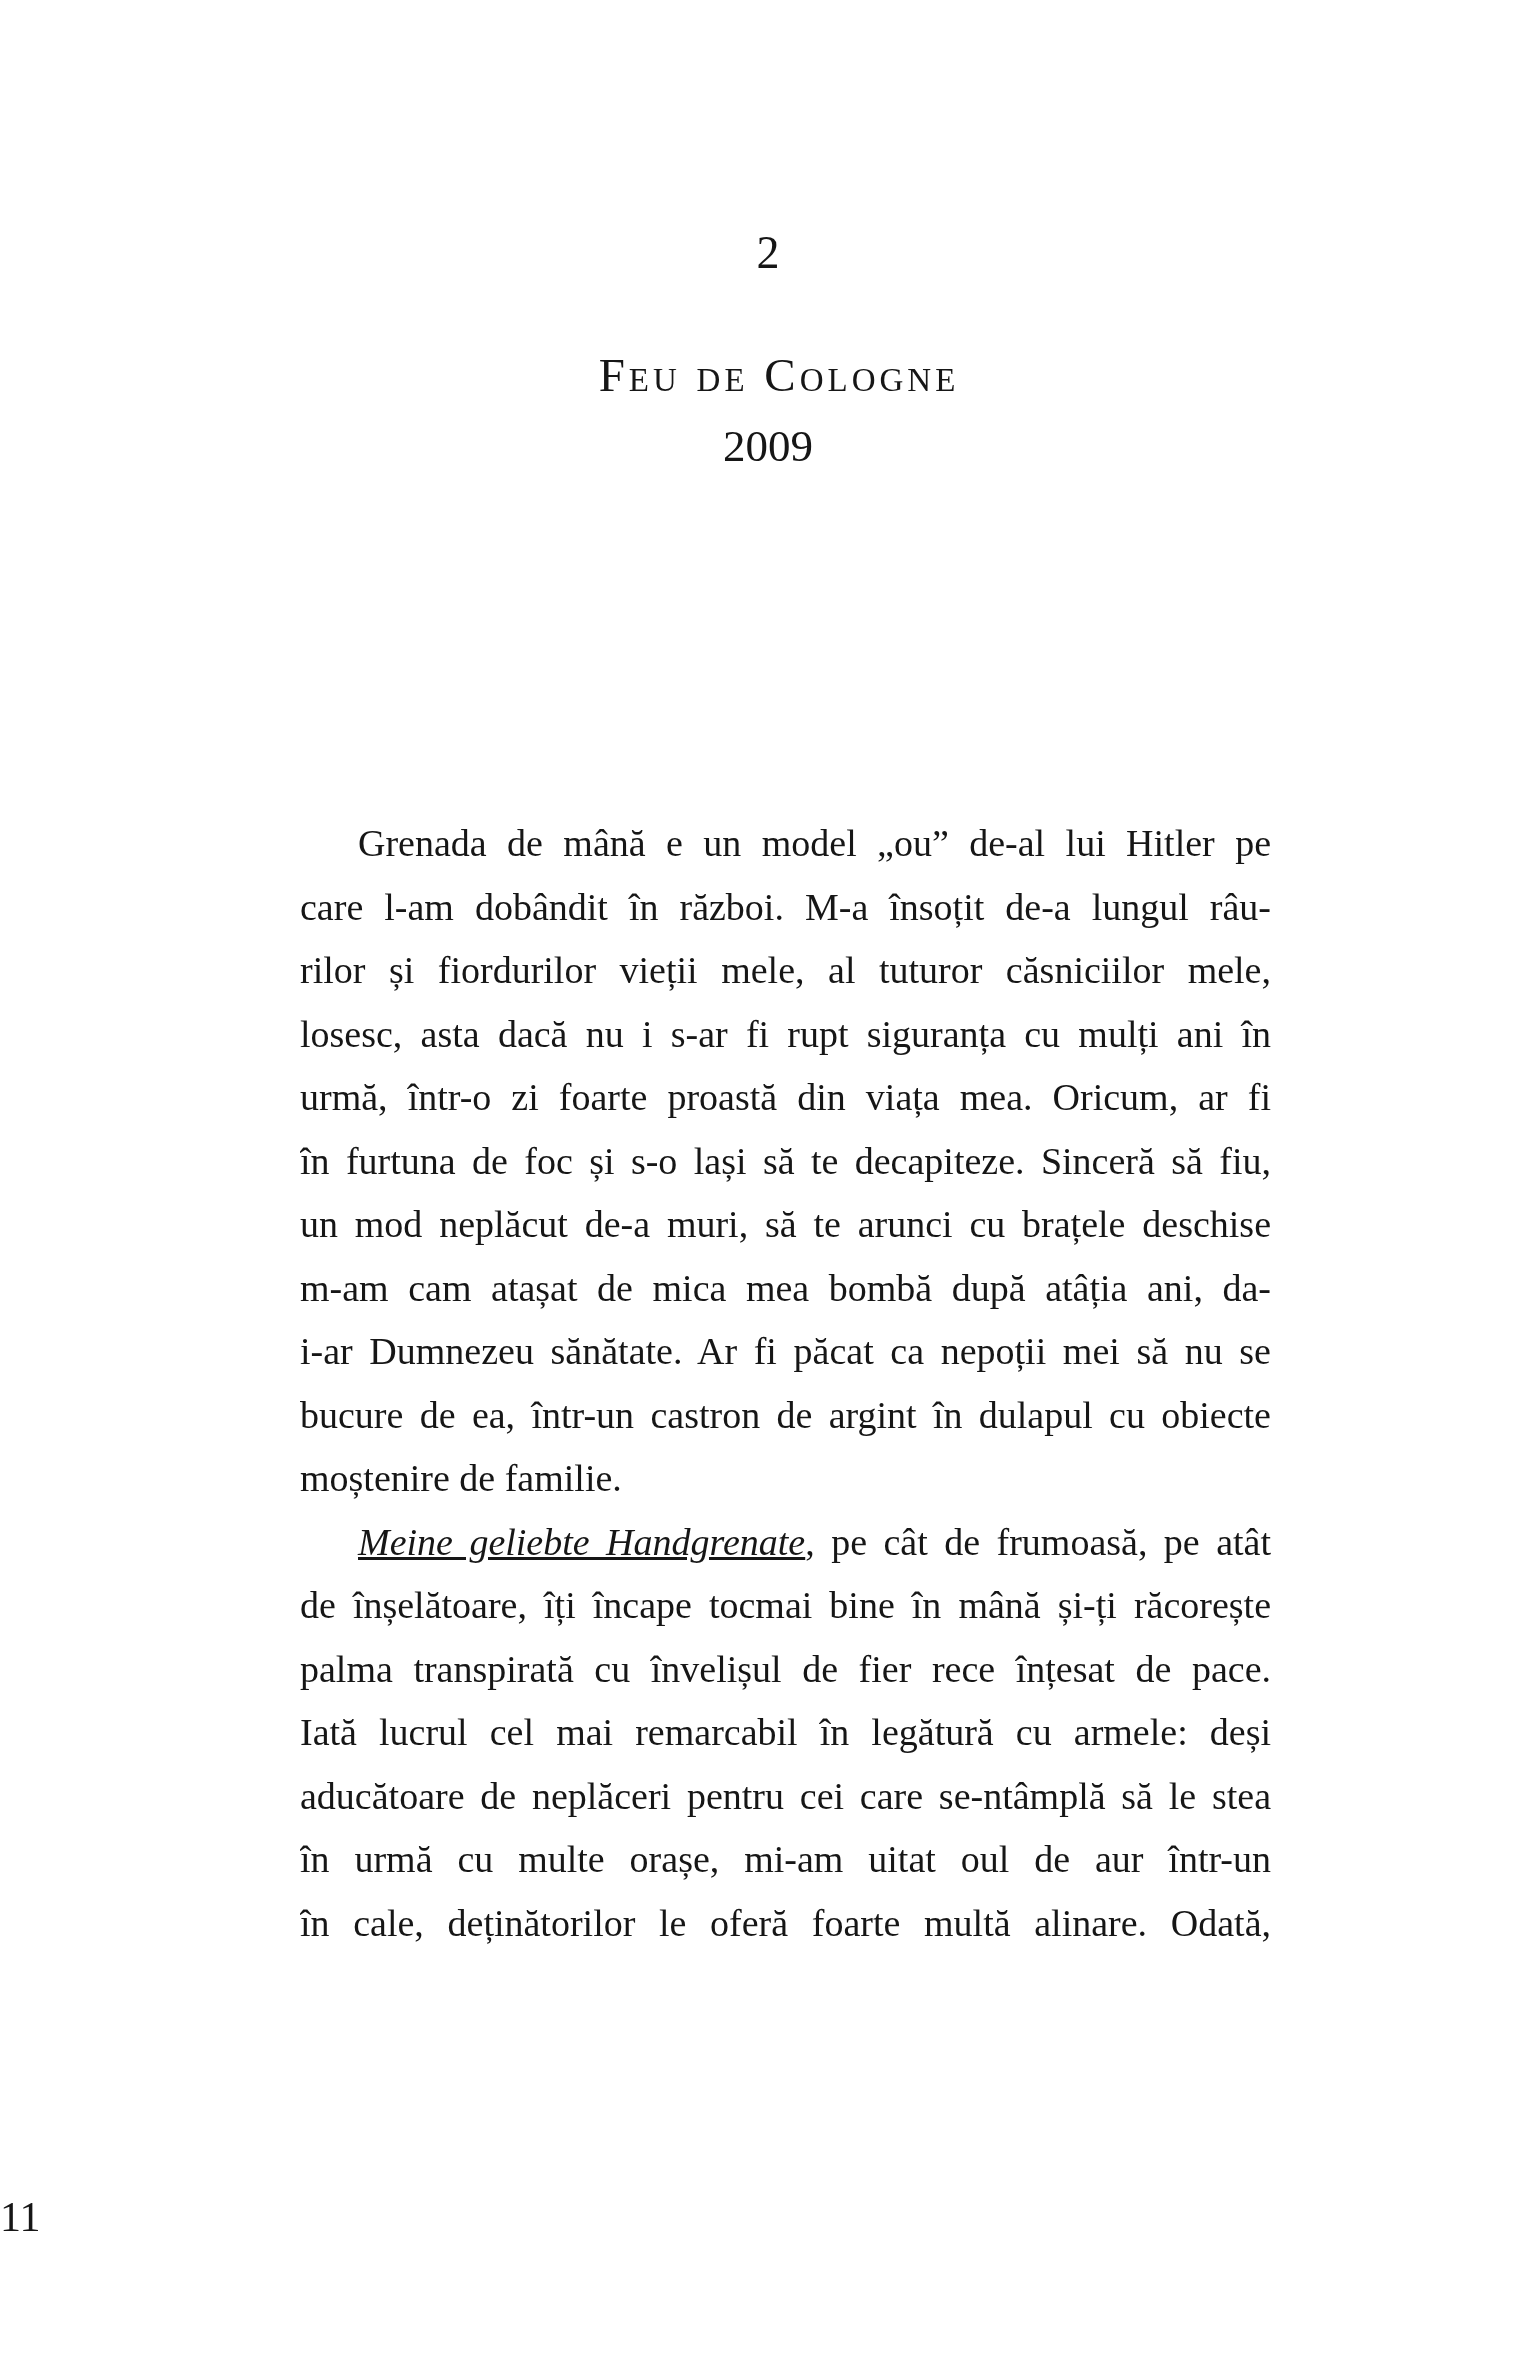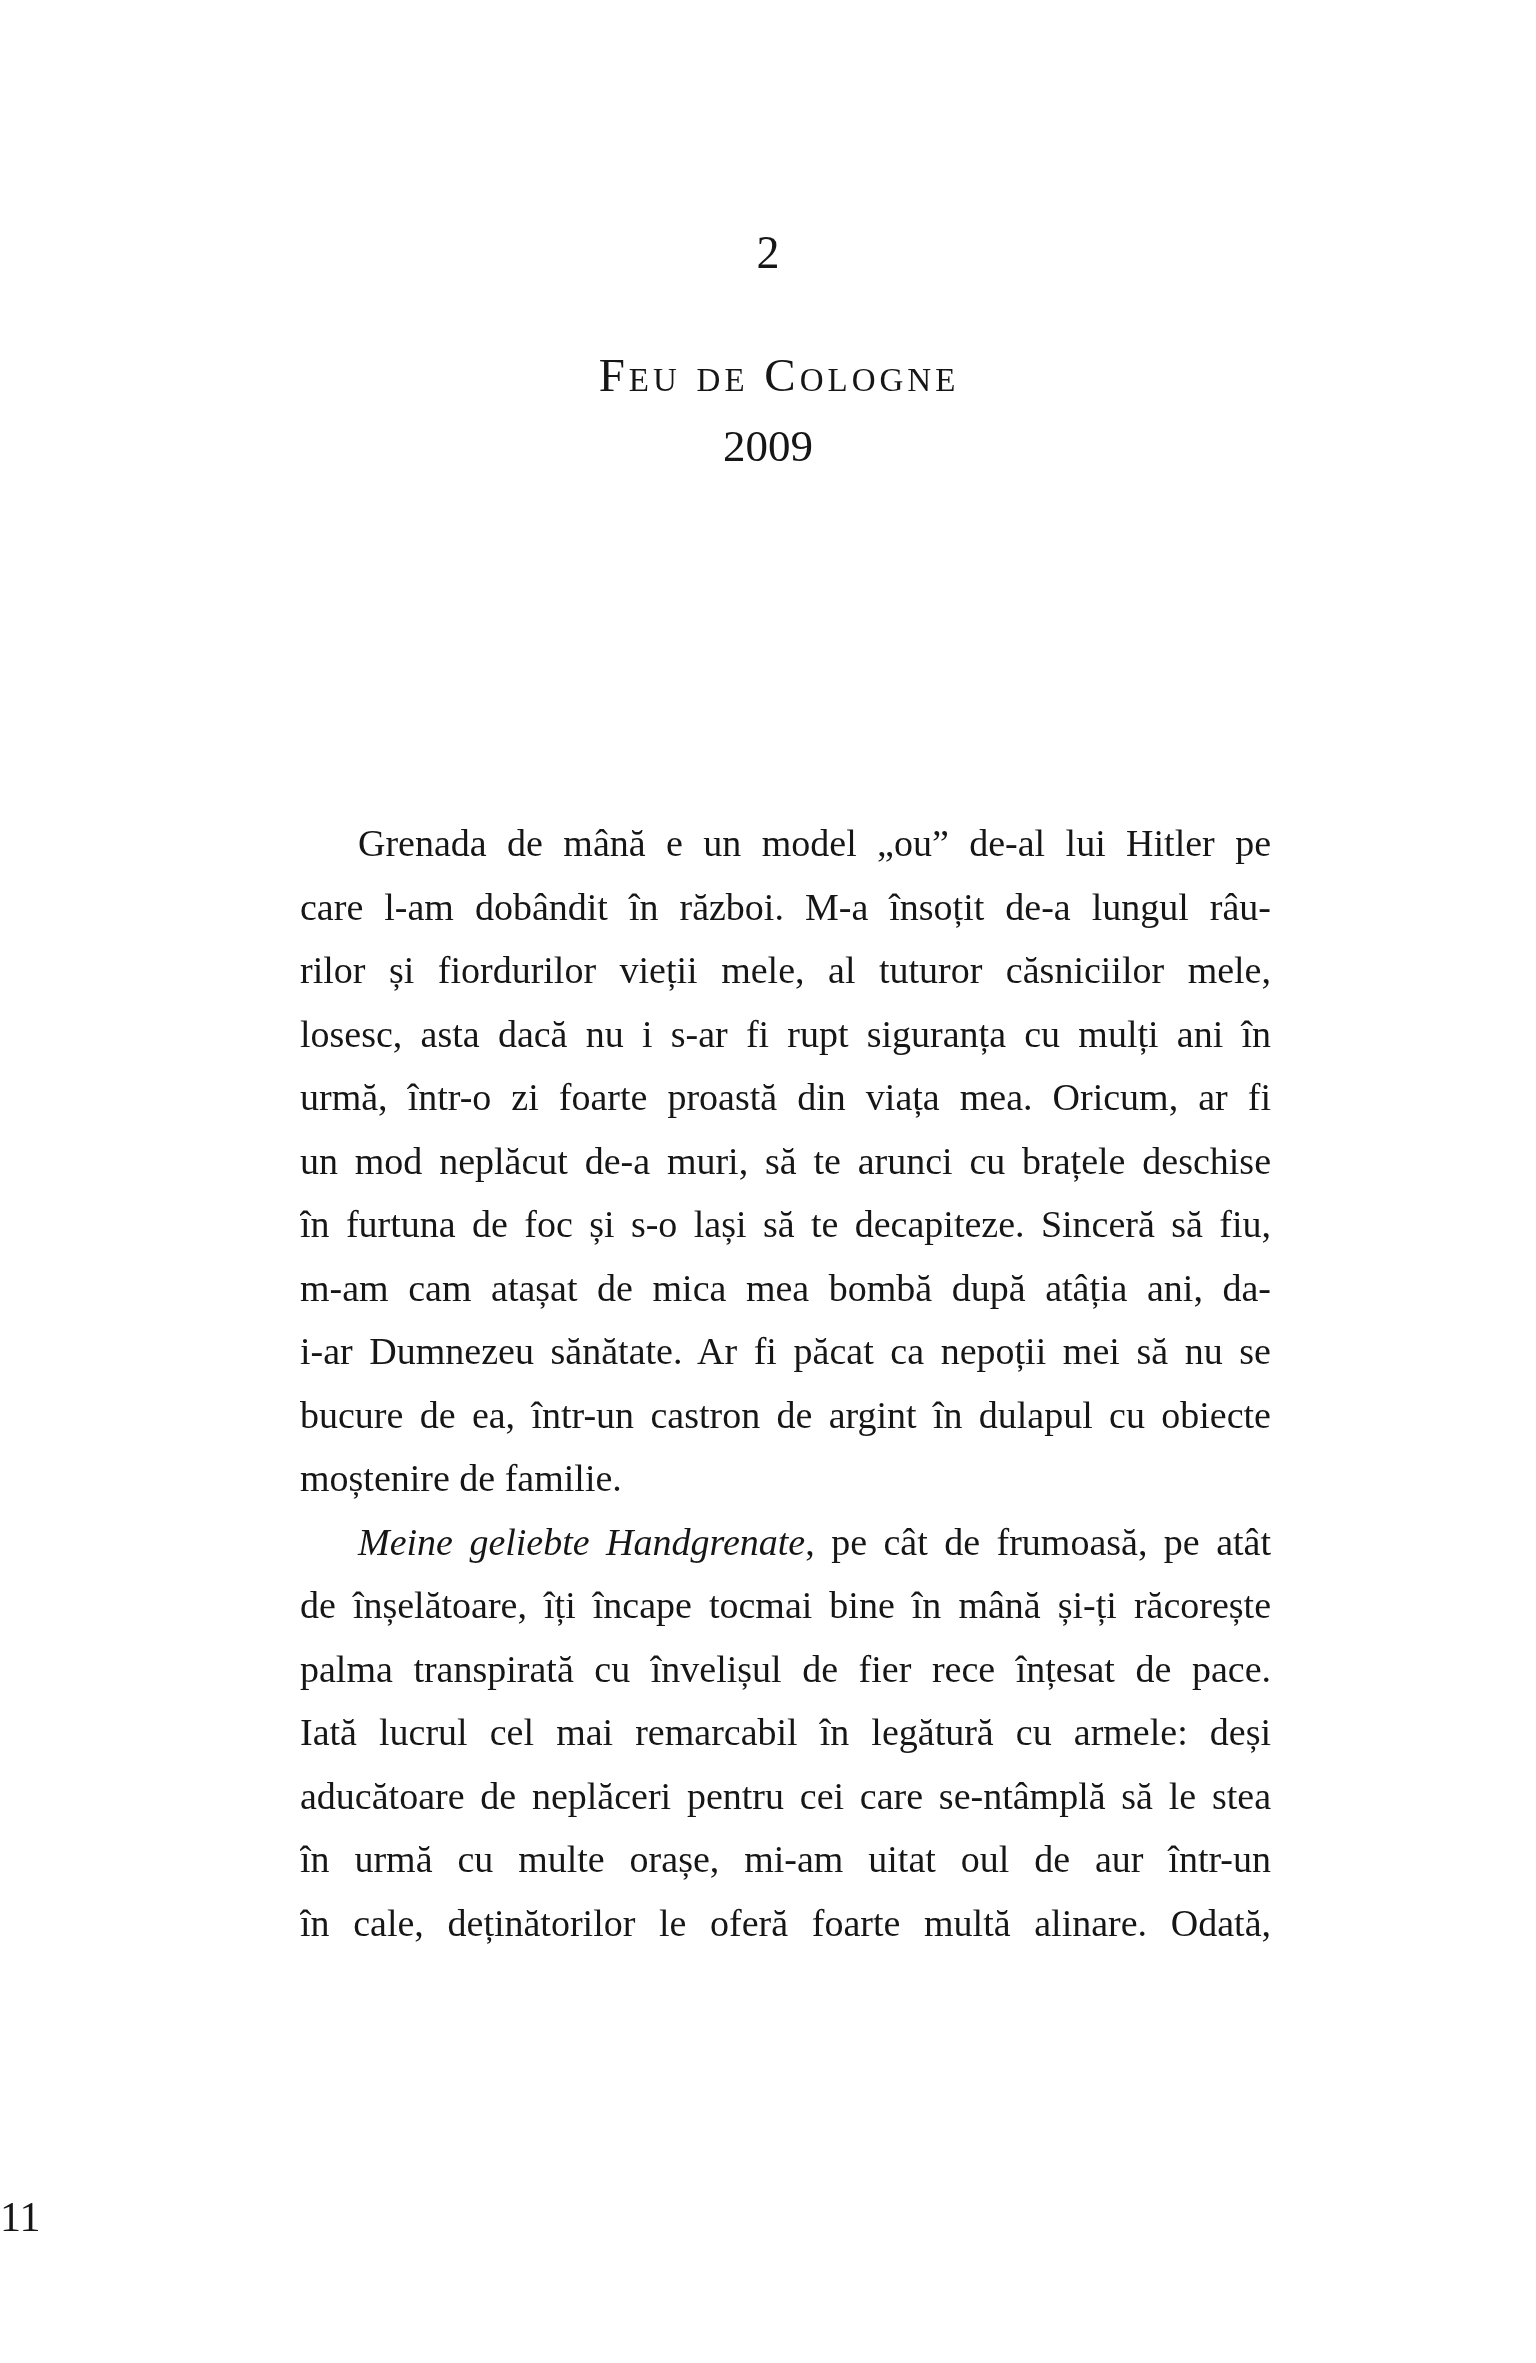--- a/index.html
+++ b/index.html
@@ -61,20 +61,21 @@
     margin-left: 37px;
   }
   .line.indent {
     text-indent: 58px;
   }
   .line.para-end {
     text-align-last: left;
   }
   .line em {
     font-style: italic;
+    text-decoration: underline;
   }
   .page-number {
     position: absolute;
     top: 2196px;
     left: 0;
     width: 100%;
     text-align: left;
     font-size: 42px;
     line-height: 1;
   }
@@ -91,22 +92,22 @@
   <div class="chapter-year">2009</div>
 
   <div class="body-block">
 
     <div>
       <div class="line indent">Grenada de mână e un model „ou” de-al lui Hitler pe</div>
       <div class="line">care l-am dobândit în război. M-a însoțit de-a lungul râu-</div>
       <div class="line">rilor și fiordurilor vieții mele, al tuturor căsniciilor mele,</div>
       <div class="line">losesc, asta dacă nu i s-ar fi rupt siguranța cu mulți ani în</div>
       <div class="line">urmă, într-o zi foarte proastă din viața mea. Oricum, ar fi</div>
+      <div class="line">în furtuna de foc și s-o lași să te decapiteze. Sinceră să fiu,</div>
       <div class="line">un mod neplăcut de-a muri, să te arunci cu brațele deschise</div>
-      <div class="line">în furtuna de foc și s-o lași să te decapiteze. Sinceră să fiu,</div>
       <div class="line">m-am cam atașat de mica mea bombă după atâția ani, da-</div>
       <div class="line">i-ar Dumnezeu sănătate. Ar fi păcat ca nepoții mei să nu se</div>
       <div class="line">bucure de ea, într-un castron de argint în dulapul cu obiecte</div>
       <div class="line para-end">moștenire de familie.</div>
     </div>
 
     <div>
       <div class="line indent"><em>Meine geliebte Handgrenate</em><span>, pe cât de frumoasă, pe atât</span></div>
       <div class="line">de înșelătoare, îți încape tocmai bine în mână și-ți răcorește</div>
       <div class="line">palma transpirată cu învelișul de fier rece înțesat de pace.</div>

